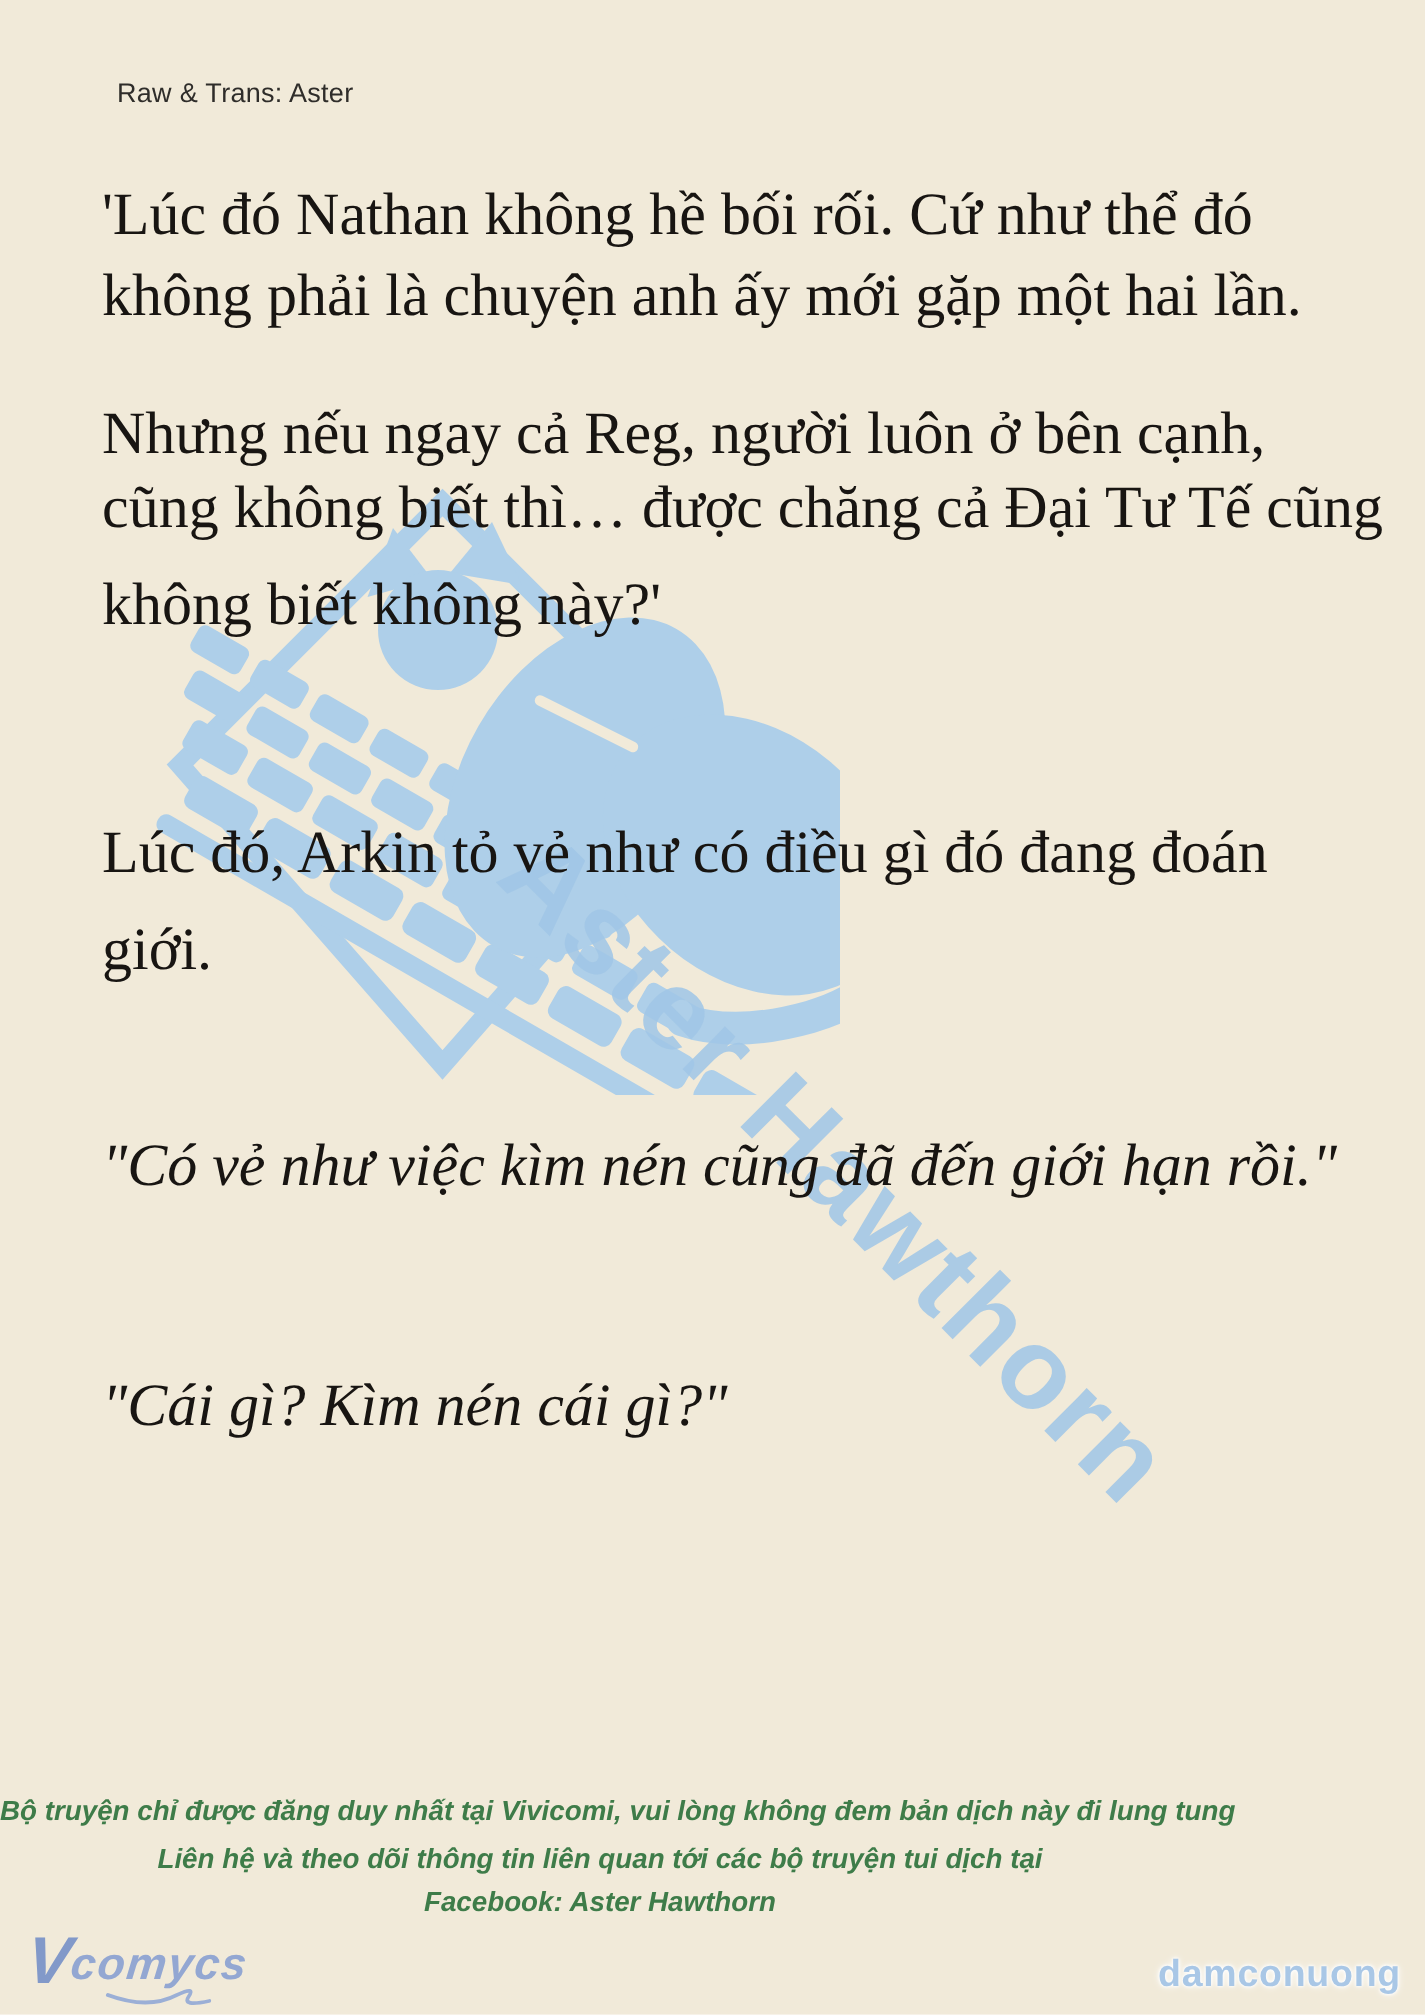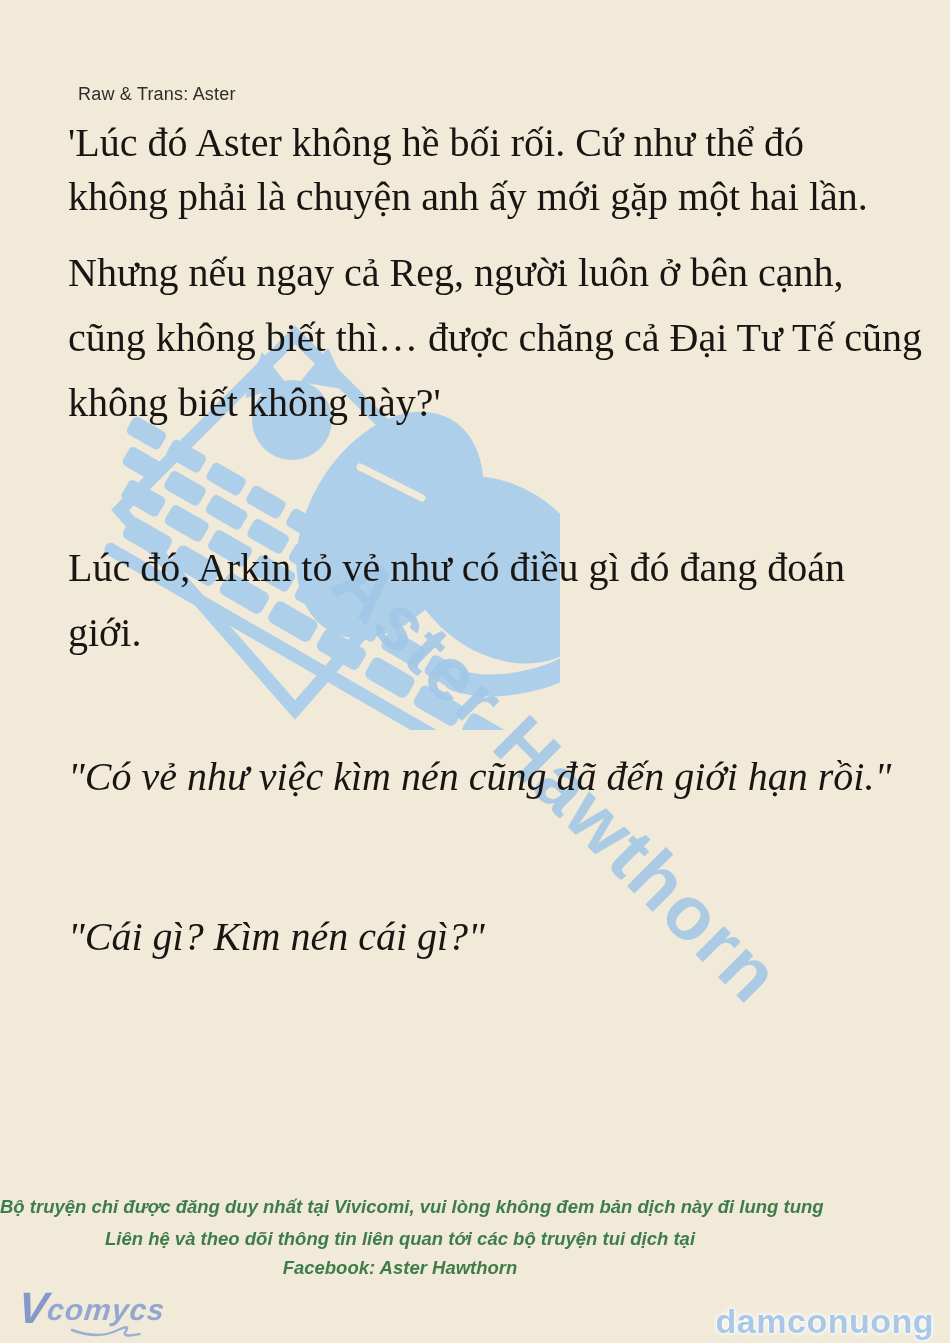--- a/index.html
+++ b/index.html
@@ -10,21 +10,20 @@
     overflow:hidden;
     font-family:"Liberation Serif","DejaVu Serif",serif;
     color:#181512;
   }
   
   .credit{
     position:absolute;left:78px;top:52px;
     font-family:"Liberation Sans","DejaVu Sans",sans-serif;
     font-size:18px;color:#2f2d2a;letter-spacing:.2px;
     z-index:3;
-    margin-top:32px;
   }
   
   .bline{
     position:absolute;left:68px;width:830px;
     font-size:40px;line-height:50px;white-space:nowrap;
     z-index:3;
   }
   .bline.it{font-style:italic;}
   
   .wm{position:absolute;left:0;top:0;width:950px;height:1343px;z-index:1;pointer-events:none;}
@@ -51,21 +50,21 @@
     font-style:italic;color:#8fa2ce;
     transform:skewX(-6deg);
     display:flex;align-items:flex-start;
   }
   .logo-left .v{font-size:44px;font-weight:900;line-height:40px;color:#8299c9;}
   .logo-left .rest{font-size:30px;font-weight:800;letter-spacing:1px;line-height:44px;color:#93a7d2;}
   .logo-left svg{position:absolute;left:54px;top:34px;}
   .logo-right{
     position:absolute;right:16px;top:1302px;z-index:3;
     font-family:"Liberation Sans","DejaVu Sans",sans-serif;
-    font-weight:bold;font-size:34px;letter-spacing:.5px;
+    font-weight:bold;font-size:25px;letter-spacing:.5px;
     color:#a9c7e6;
     text-shadow:0 0 3px #ffffff,0 0 6px #ffffff,0 0 2px #ffffff;
   }
 </style>
 </head>
 <body>
 
 <div class="page">
 
   <div class="wm">
@@ -116,23 +115,23 @@
         <path d="M 520 270 Q 558 335 480 358 Q 430 372 395 360" stroke="#aecfe9" stroke-width="22" fill="none" stroke-linecap="round"></path>
       </g>
       <path d="M 300 147 L 362 178" stroke="#f1ead9" stroke-width="7" stroke-linecap="round" fill="none"></path>
     </svg>
     <div class="wm-text">Aster Hawthorn</div>
   </div>
 
   <div class="credit">Raw &amp; Trans: Aster</div>
 
   <div>
-    <div class="bline" style="top:118px">'Lúc đó Aster không hề bối rối. Cứ như thể đó</div>
+    <div class="bline" style="top:118px">'Lúc đó Nathan không hề bối rối. Cứ như thể đó</div>
     <div class="bline" style="top:172px">không phải là chuyện anh ấy mới gặp một hai lần.</div>
-    <div class="bline" style="top:248px">Nhưng nếu ngay cả Reg, người luôn ở bên cạnh,</div>
+    <div class="bline" style="top:264px">Nhưng nếu ngay cả Reg, người luôn ở bên cạnh,</div>
     <div class="bline" style="top:313px">cũng không biết thì… được chăng cả Đại Tư Tế cũng</div>
     <div class="bline" style="top:378px">không biết không này?'</div>
   </div>
 
   <div>
     <div class="bline" style="top:543px">Lúc đó, Arkin tỏ vẻ như có điều gì đó đang đoán</div>
     <div class="bline" style="top:608px">giới.</div>
   </div>
 
   <div>

